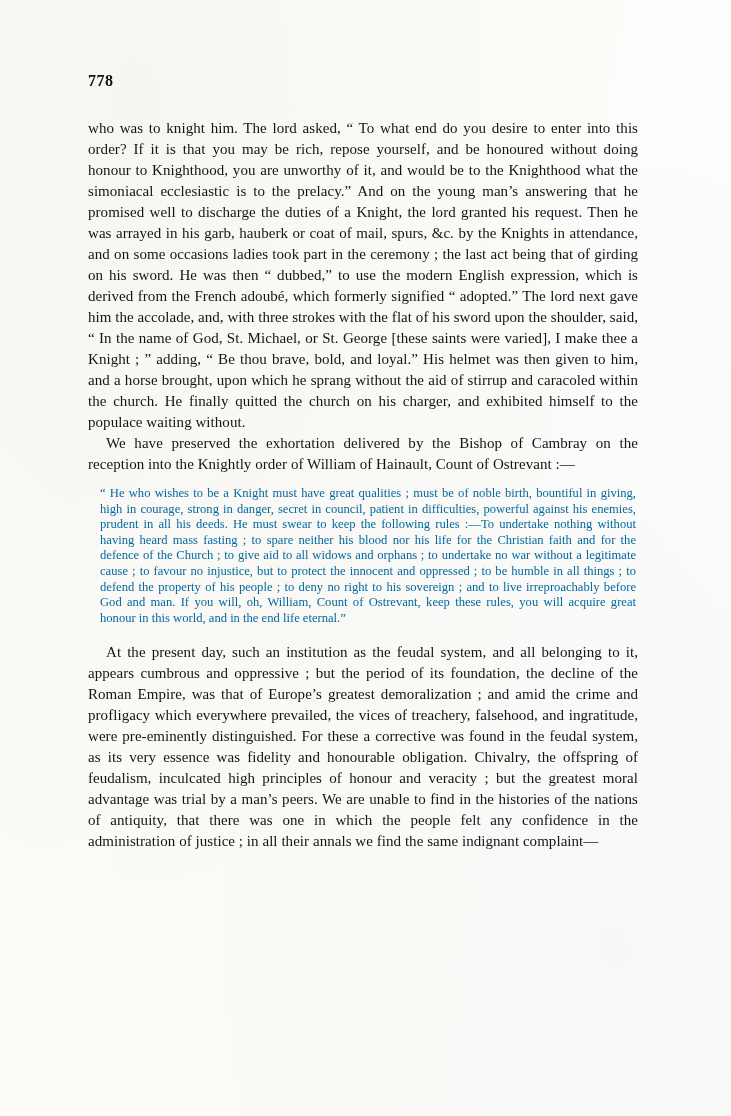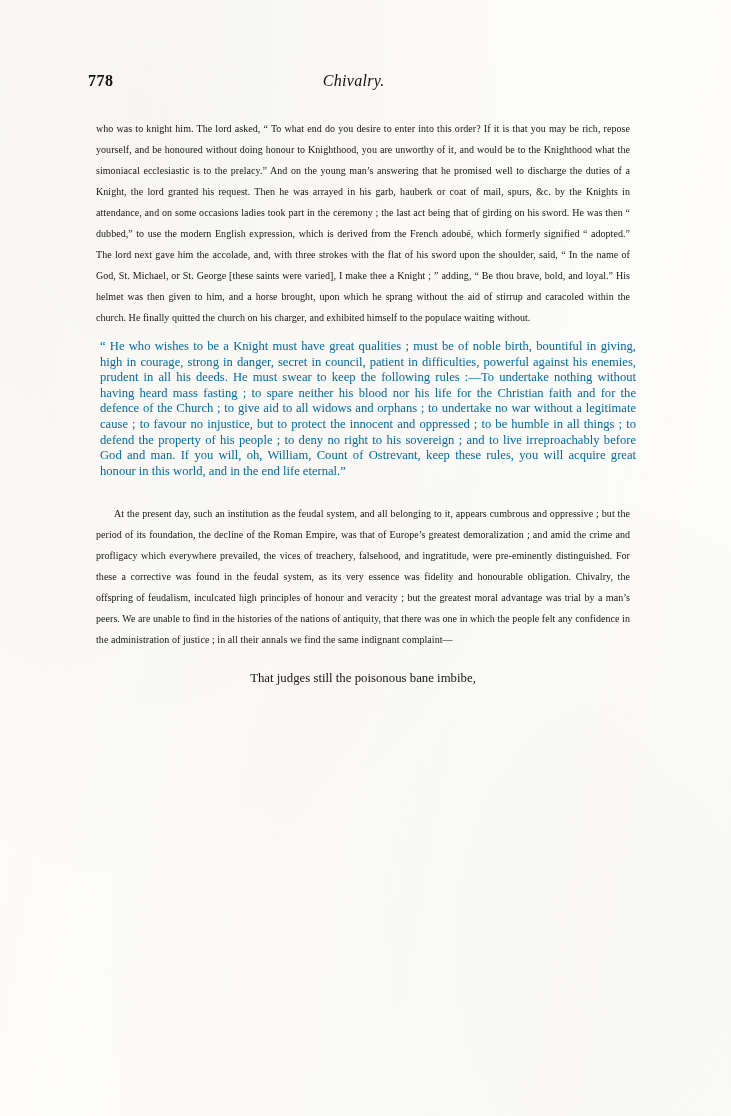--- a/index.html
+++ b/index.html
@@ -54,22 +54,22 @@
   .running-head {
     flex: 1;
     text-align: center;
     font-style: italic;
     font-size: 16px;
     color: #111;
     padding-right: 44px;
     letter-spacing: 0.3px;
   }
   p.body {
-    margin: 8px;
-    font-size: 10px;
+    margin: 0;
+    font-size: 15px;
     line-height: 21.0px;
     text-align: justify;
     text-justify: inter-word;
     color: #141414;
     letter-spacing: 0.05px;
   }
   p.body + p.body {
     margin-top: 0;
   }
   .indent {
@@ -98,32 +98,31 @@
   }
 </style>
 </head>
 <body>
 
 <div class="page">
   <div class="content">
 
     <div class="header-row">
       <div class="folio">778</div>
-      <div class="running-head">Chivalry.</div>
     </div>
 
     <p class="body">who was to knight him. The lord asked, “ To what end do you desire to enter into this order? If it is that you may be rich, repose yourself, and be honoured without doing honour to Knighthood, you are unworthy of it, and would be to the Knighthood what the simoniacal ecclesiastic is to the prelacy.” And on the young man’s answering that he promised well to discharge the duties of a Knight, the lord granted his request. Then he was arrayed in his garb, hauberk or coat of mail, spurs, &amp;c. by the Knights in attendance, and on some occasions ladies took part in the ceremony ; the last act being that of girding on his sword. He was then “ dubbed,” to use the modern English expression, which is derived from the French adoubé, which formerly signified “ adopted.” The lord next gave him the accolade, and, with three strokes with the flat of his sword upon the shoulder, said, “ In the name of God, St. Michael, or St. George [these saints were varied], I make thee a Knight ; ” adding, “ Be thou brave, bold, and loyal.” His helmet was then given to him, and a horse brought, upon which he sprang without the aid of stirrup and caracoled within the church. He finally quitted the church on his charger, and exhibited himself to the populace waiting without.</p>
 
+    <p class="body indent">We have preserved the exhortation delivered by the Bishop of Cambray on the reception into the Knightly order of William of Hainault, Count of Ostrevant :—</p>
 
     <div class="quote">
       <span class="first">“ He who wishes to be a Knight must have great qualities ; must be of noble birth, bountiful in giving, high in courage, strong in danger, secret in council, patient in difficulties, powerful against his enemies, prudent in all his deeds. He must swear to keep the following rules :—To undertake nothing without having heard mass fasting ; to spare neither his blood nor his life for the Christian faith and for the defence of the Church ; to give aid to all widows and orphans ; to undertake no war without a legitimate cause ; to favour no injustice, but to protect the innocent and oppressed ; to be humble in all things ; to defend the property of his people ; to deny no right to his sovereign ; and to live irreproachably before God and man. If you will, oh, William, Count of Ostrevant, keep these rules, you will acquire great honour in this world, and in the end life eternal.”</span>
     </div>
 
     <div class="gap"></div>
 
     <p class="body indent">At the present day, such an institution as the feudal system, and all belonging to it, appears cumbrous and oppressive ; but the period of its foundation, the decline of the Roman Empire, was that of Europe’s greatest demoralization ; and amid the crime and profligacy which everywhere prevailed, the vices of treachery, falsehood, and ingratitude, were pre-eminently distinguished. For these a corrective was found in the feudal system, as its very essence was fidelity and honourable obligation. Chivalry, the offspring of feudalism, inculcated high principles of honour and veracity ; but the greatest moral advantage was trial by a man’s peers. We are unable to find in the histories of the nations of antiquity, that there was one in which the people felt any confidence in the administration of justice ; in all their annals we find the same indignant complaint—</p>
 
     <div class="verse">
-      <div>That judges still the poisonous bane imbibe,</div>
     </div>
 
   </div>
 </div>
 
 </body></html>

